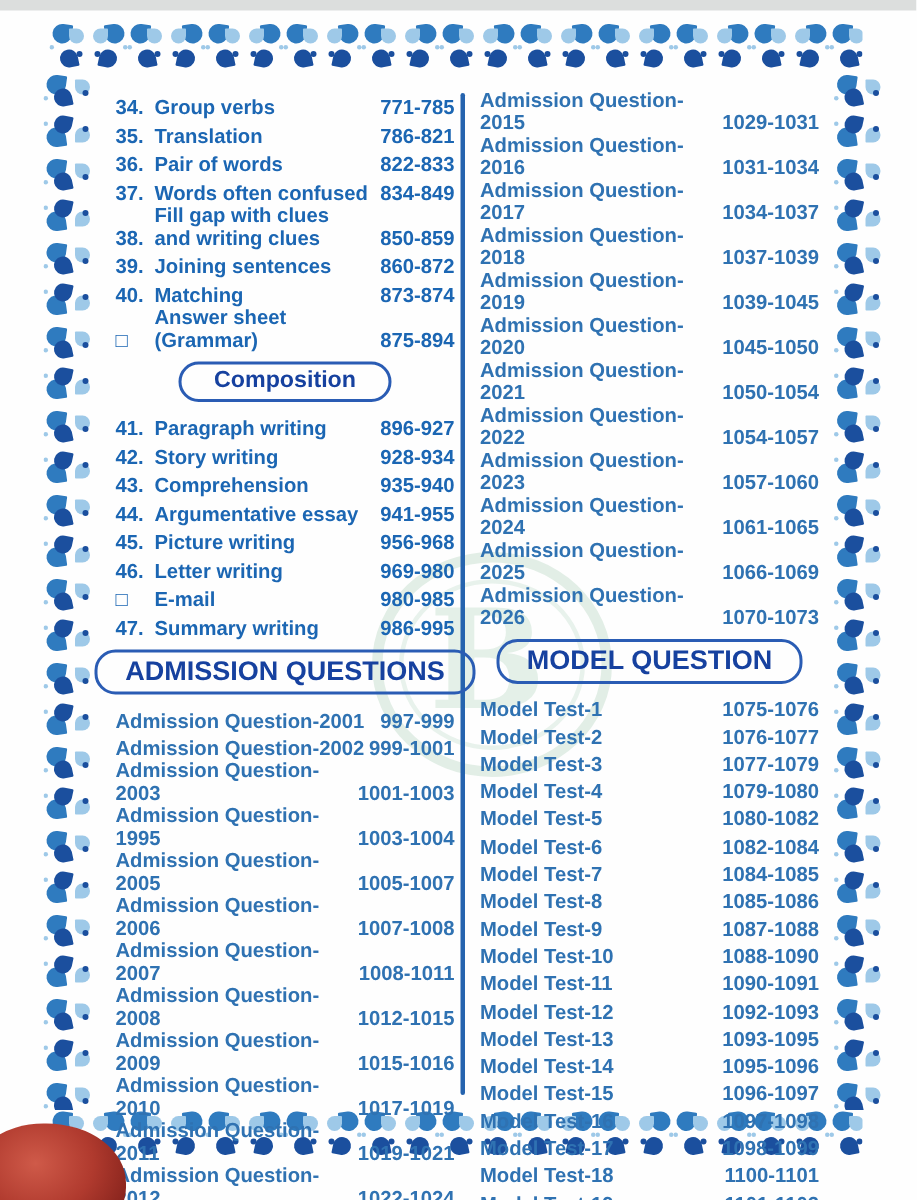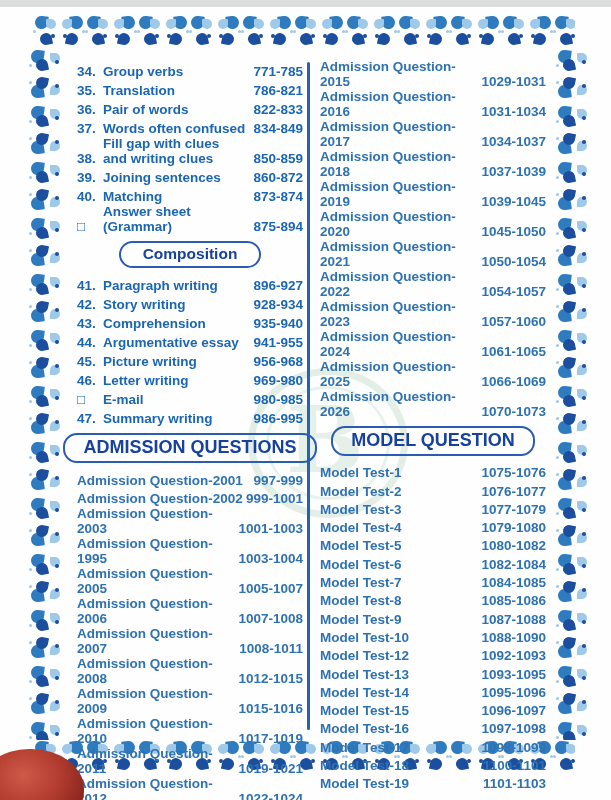--- a/index.html
+++ b/index.html
@@ -1072,20 +1072,24 @@
       <div class="row">
         <span class="lbl">Model Test-9</span>
         <span class="pages">1087-1088</span>
       </div>
 
       <div class="row">
         <span class="lbl">Model Test-10</span>
         <span class="pages">1088-1090</span>
       </div>
 
+      <div class="row">
+        <span class="lbl">Model Test-11</span>
+        <span class="pages">1090-1091</span>
+      </div>
 
       <div class="row">
         <span class="lbl">Model Test-12</span>
         <span class="pages">1092-1093</span>
       </div>
 
       <div class="row">
         <span class="lbl">Model Test-13</span>
         <span class="pages">1093-1095</span>
       </div>

